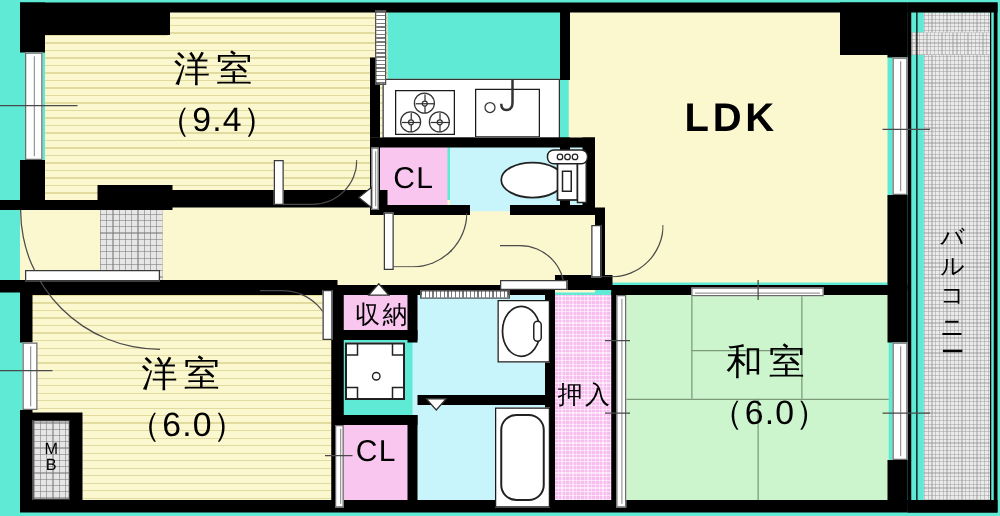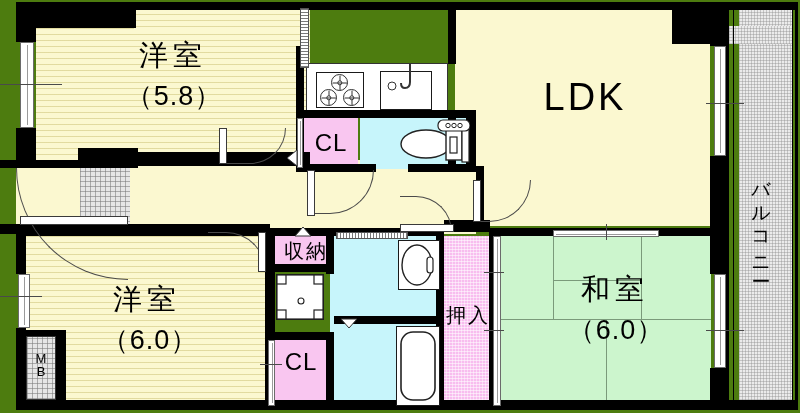--- a/index.html
+++ b/index.html
@@ -1,17 +1,17 @@
 <!DOCTYPE html>
 <html><head>
 <meta charset="utf-8">
 <style>
   html,body{margin:0;padding:0;background:#ffffff;}
   body{font-family:"Liberation Sans","DejaVu Sans",sans-serif;}
-  #plan{position:relative;width:800px;height:413px;background:#4d7c0f;overflow:hidden;}
+  #plan{position:relative;width:800px;height:413px;background:#5eead4;overflow:hidden;}
   #plan *{box-sizing:border-box;}
 
   
   .abs{position:absolute;}
   .wall{position:absolute;background:#000000;}
 
   
   .room{position:absolute;}
   .fl-yellow{background:#fbf8d0;}
   .fl-yellow-lined{
@@ -41,21 +41,21 @@
        repeating-linear-gradient(0deg, rgba(140,140,140,.40) 0 1px, rgba(0,0,0,0) 1px 3px),
        repeating-linear-gradient(90deg, rgba(140,140,140,.40) 0 1px, rgba(0,0,0,0) 1px 3px),
        #ebebeb;
   }
 
   
   .lbl{position:absolute;color:#000;text-align:center;white-space:nowrap;
        font-family:"Liberation Sans","DejaVu Sans",sans-serif;}
   .lbl-room{font-size:29px;letter-spacing:5px;}
   .lbl-area{font-size:27px;letter-spacing:1px;}
-  .lbl-ldk{font-size:38px;letter-spacing:3px;font-weight:400;}
+  .lbl-ldk{font-size:32px;letter-spacing:3px;font-weight:700;}
   .lbl-ldk-a{font-size:28px;letter-spacing:1px;}
   .lbl-sm{font-size:20px;letter-spacing:2px;}
   .lbl-cl{font-size:24px;letter-spacing:1px;}
   .lbl-mb{font-size:13px;line-height:13px;letter-spacing:0px;}
   .lbl-vert{writing-mode:vertical-rl;text-orientation:upright;font-size:19px;letter-spacing:4px;}
 
   
   .tatami-line{position:absolute;background:#7a9a7a;}
   
   .fix{position:absolute;border:1px solid #1a1a1a;background:#fff;}
@@ -277,21 +277,21 @@
   <svg class="abs" style="left:276px;top:274px;width:48px;height:46px;" viewBox="0 0 48 46">
     <rect x="1" y="1" width="46" height="44" fill="#fff" stroke="#222" stroke-width="1.2"></rect>
     <rect x="1" y="1" width="9" height="9" fill="#fff" stroke="#222" stroke-width="1.2"></rect>
     <rect x="38" y="1" width="9" height="9" fill="#fff" stroke="#222" stroke-width="1.2"></rect>
     <rect x="1" y="36" width="9" height="9" fill="#fff" stroke="#222" stroke-width="1.2"></rect>
     <rect x="38" y="36" width="9" height="9" fill="#fff" stroke="#222" stroke-width="1.2"></rect>
     <circle cx="25" cy="27" r="3" fill="#fff" stroke="#222" stroke-width="1.1"></circle>
   </svg>
 
   <div class="lbl lbl-room" style="left:98px;top:36px;width:150px;">洋室</div>
-  <div class="lbl lbl-area" style="left:78px;top:78px;width:192px;">（5.8）</div>
+  <div class="lbl lbl-area" style="left:78px;top:78px;width:192px;">（9.4）</div>
 
   <div class="lbl lbl-ldk" style="left:495px;top:76px;width:180px;">LDK</div>
 
   <div class="lbl lbl-room" style="left:72px;top:280px;width:150px;">洋室</div>
   <div class="lbl lbl-area" style="left:54px;top:322px;width:192px;">（6.0）</div>
 
   <div class="lbl lbl-room" style="left:540px;top:270px;width:150px;">和室</div>
   <div class="lbl lbl-area" style="left:520px;top:312px;width:192px;">（6.0）</div>
 
 

